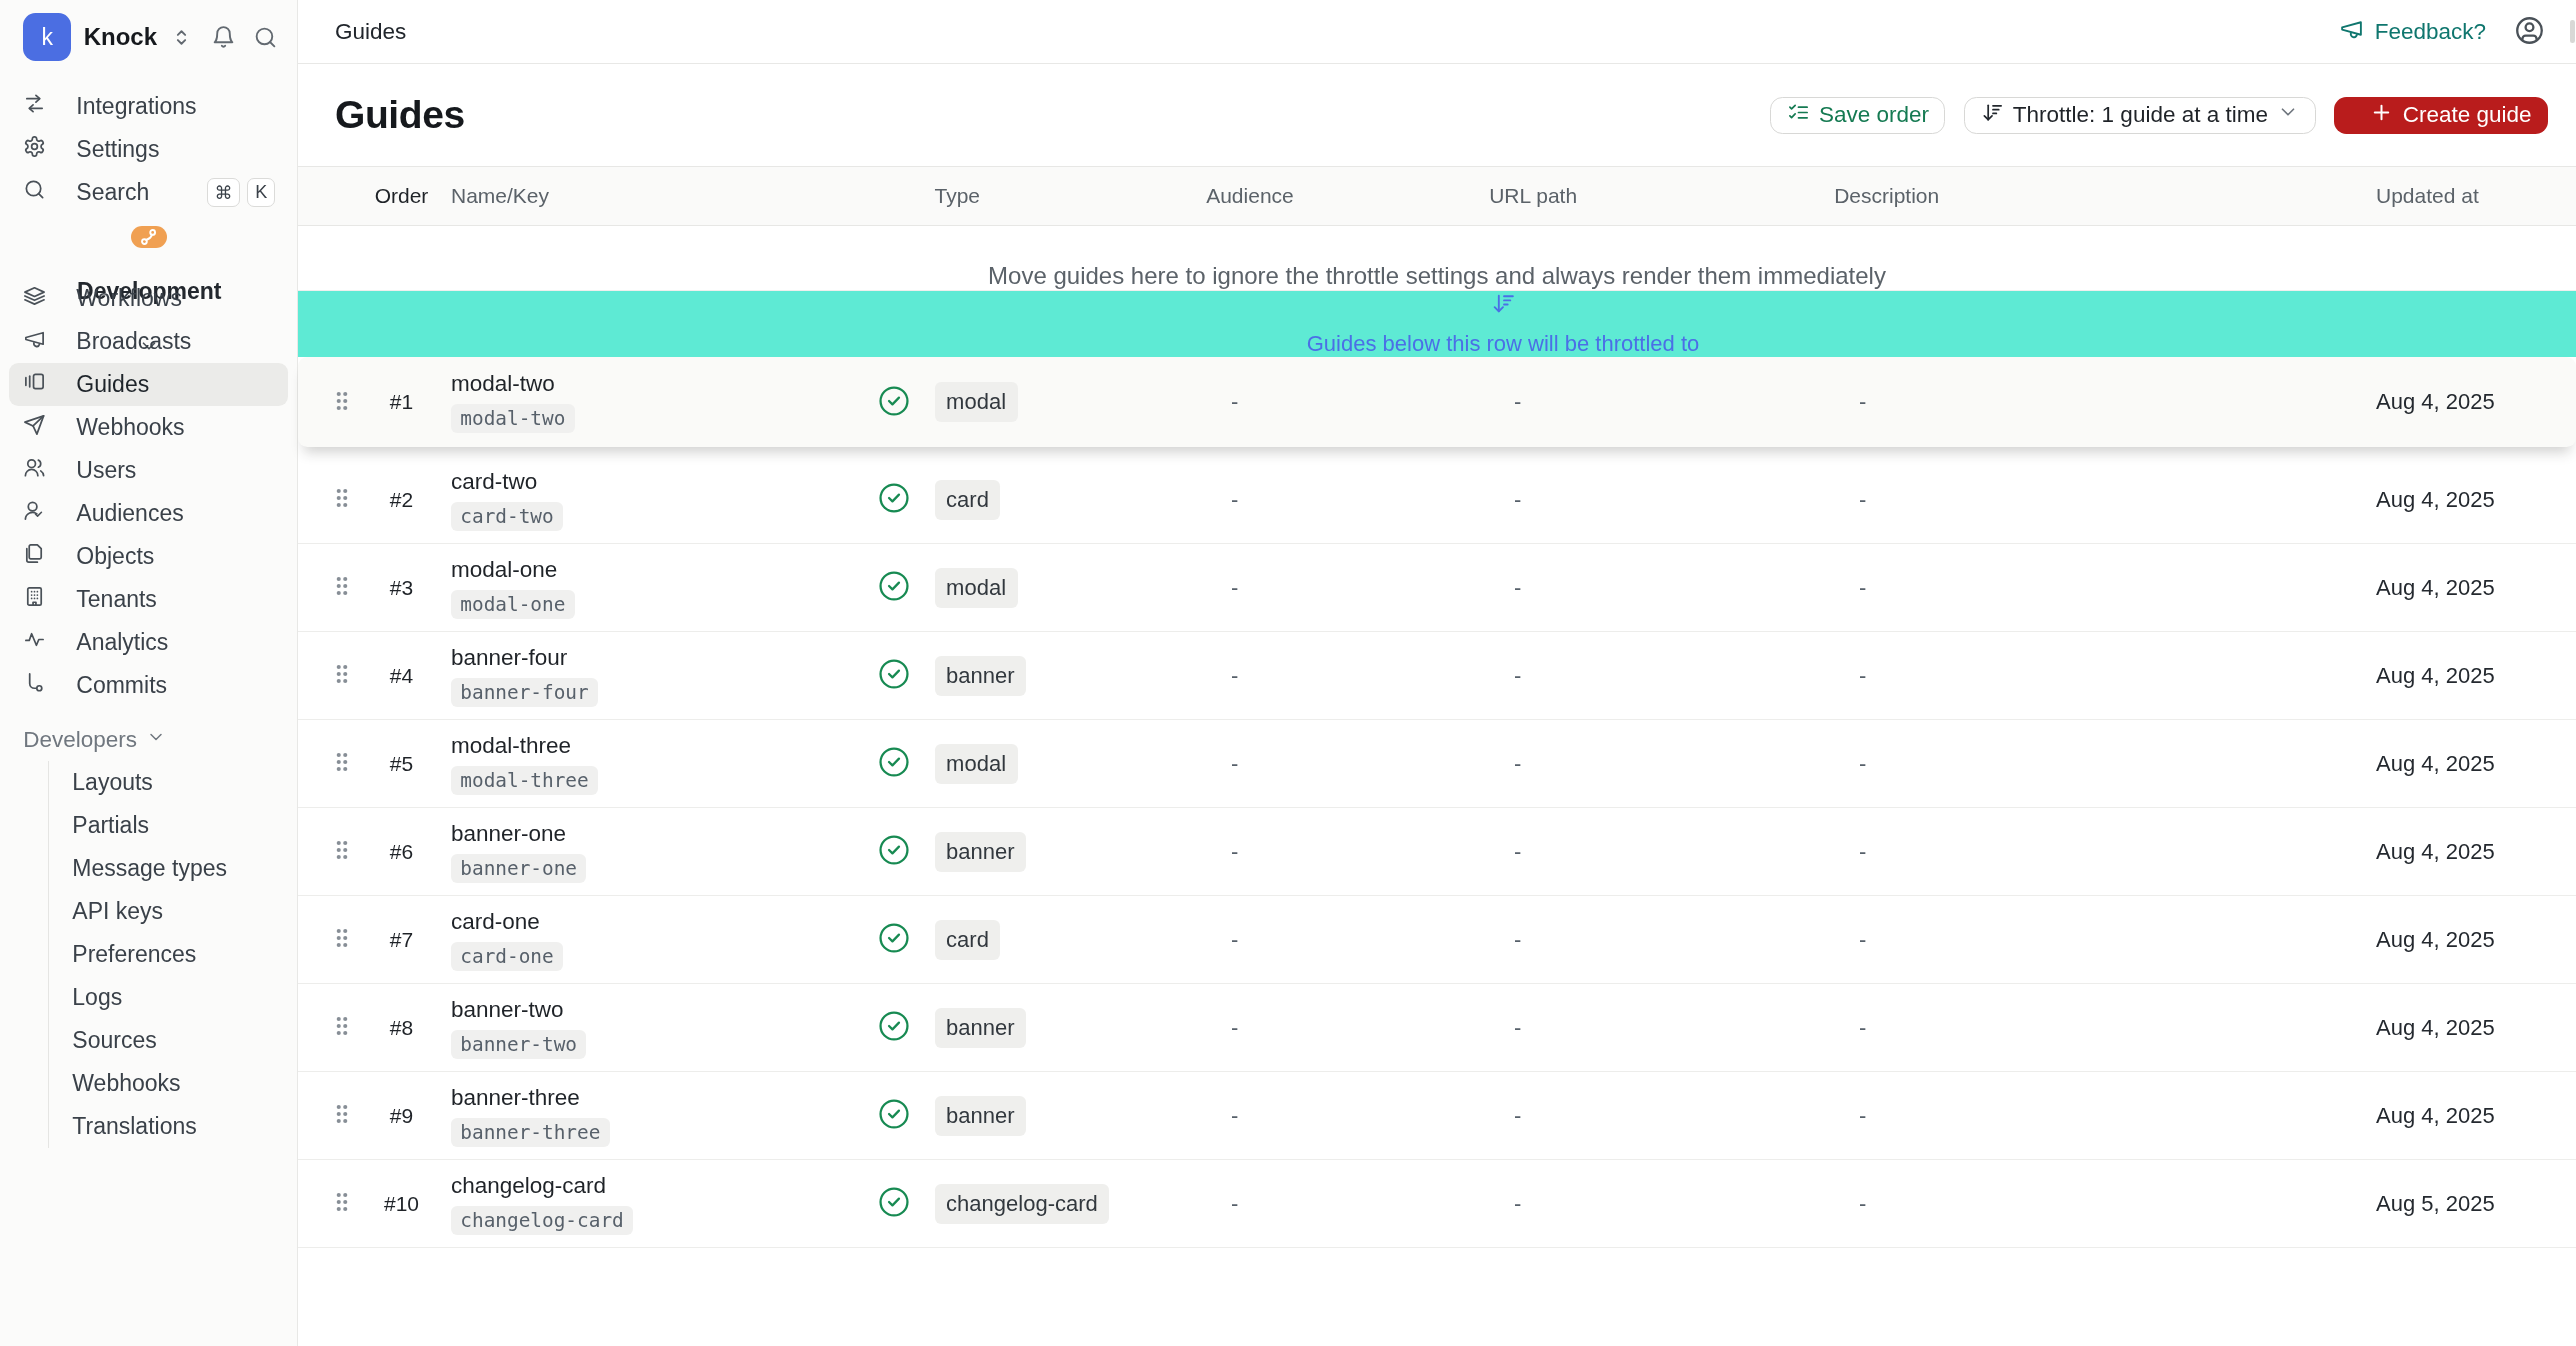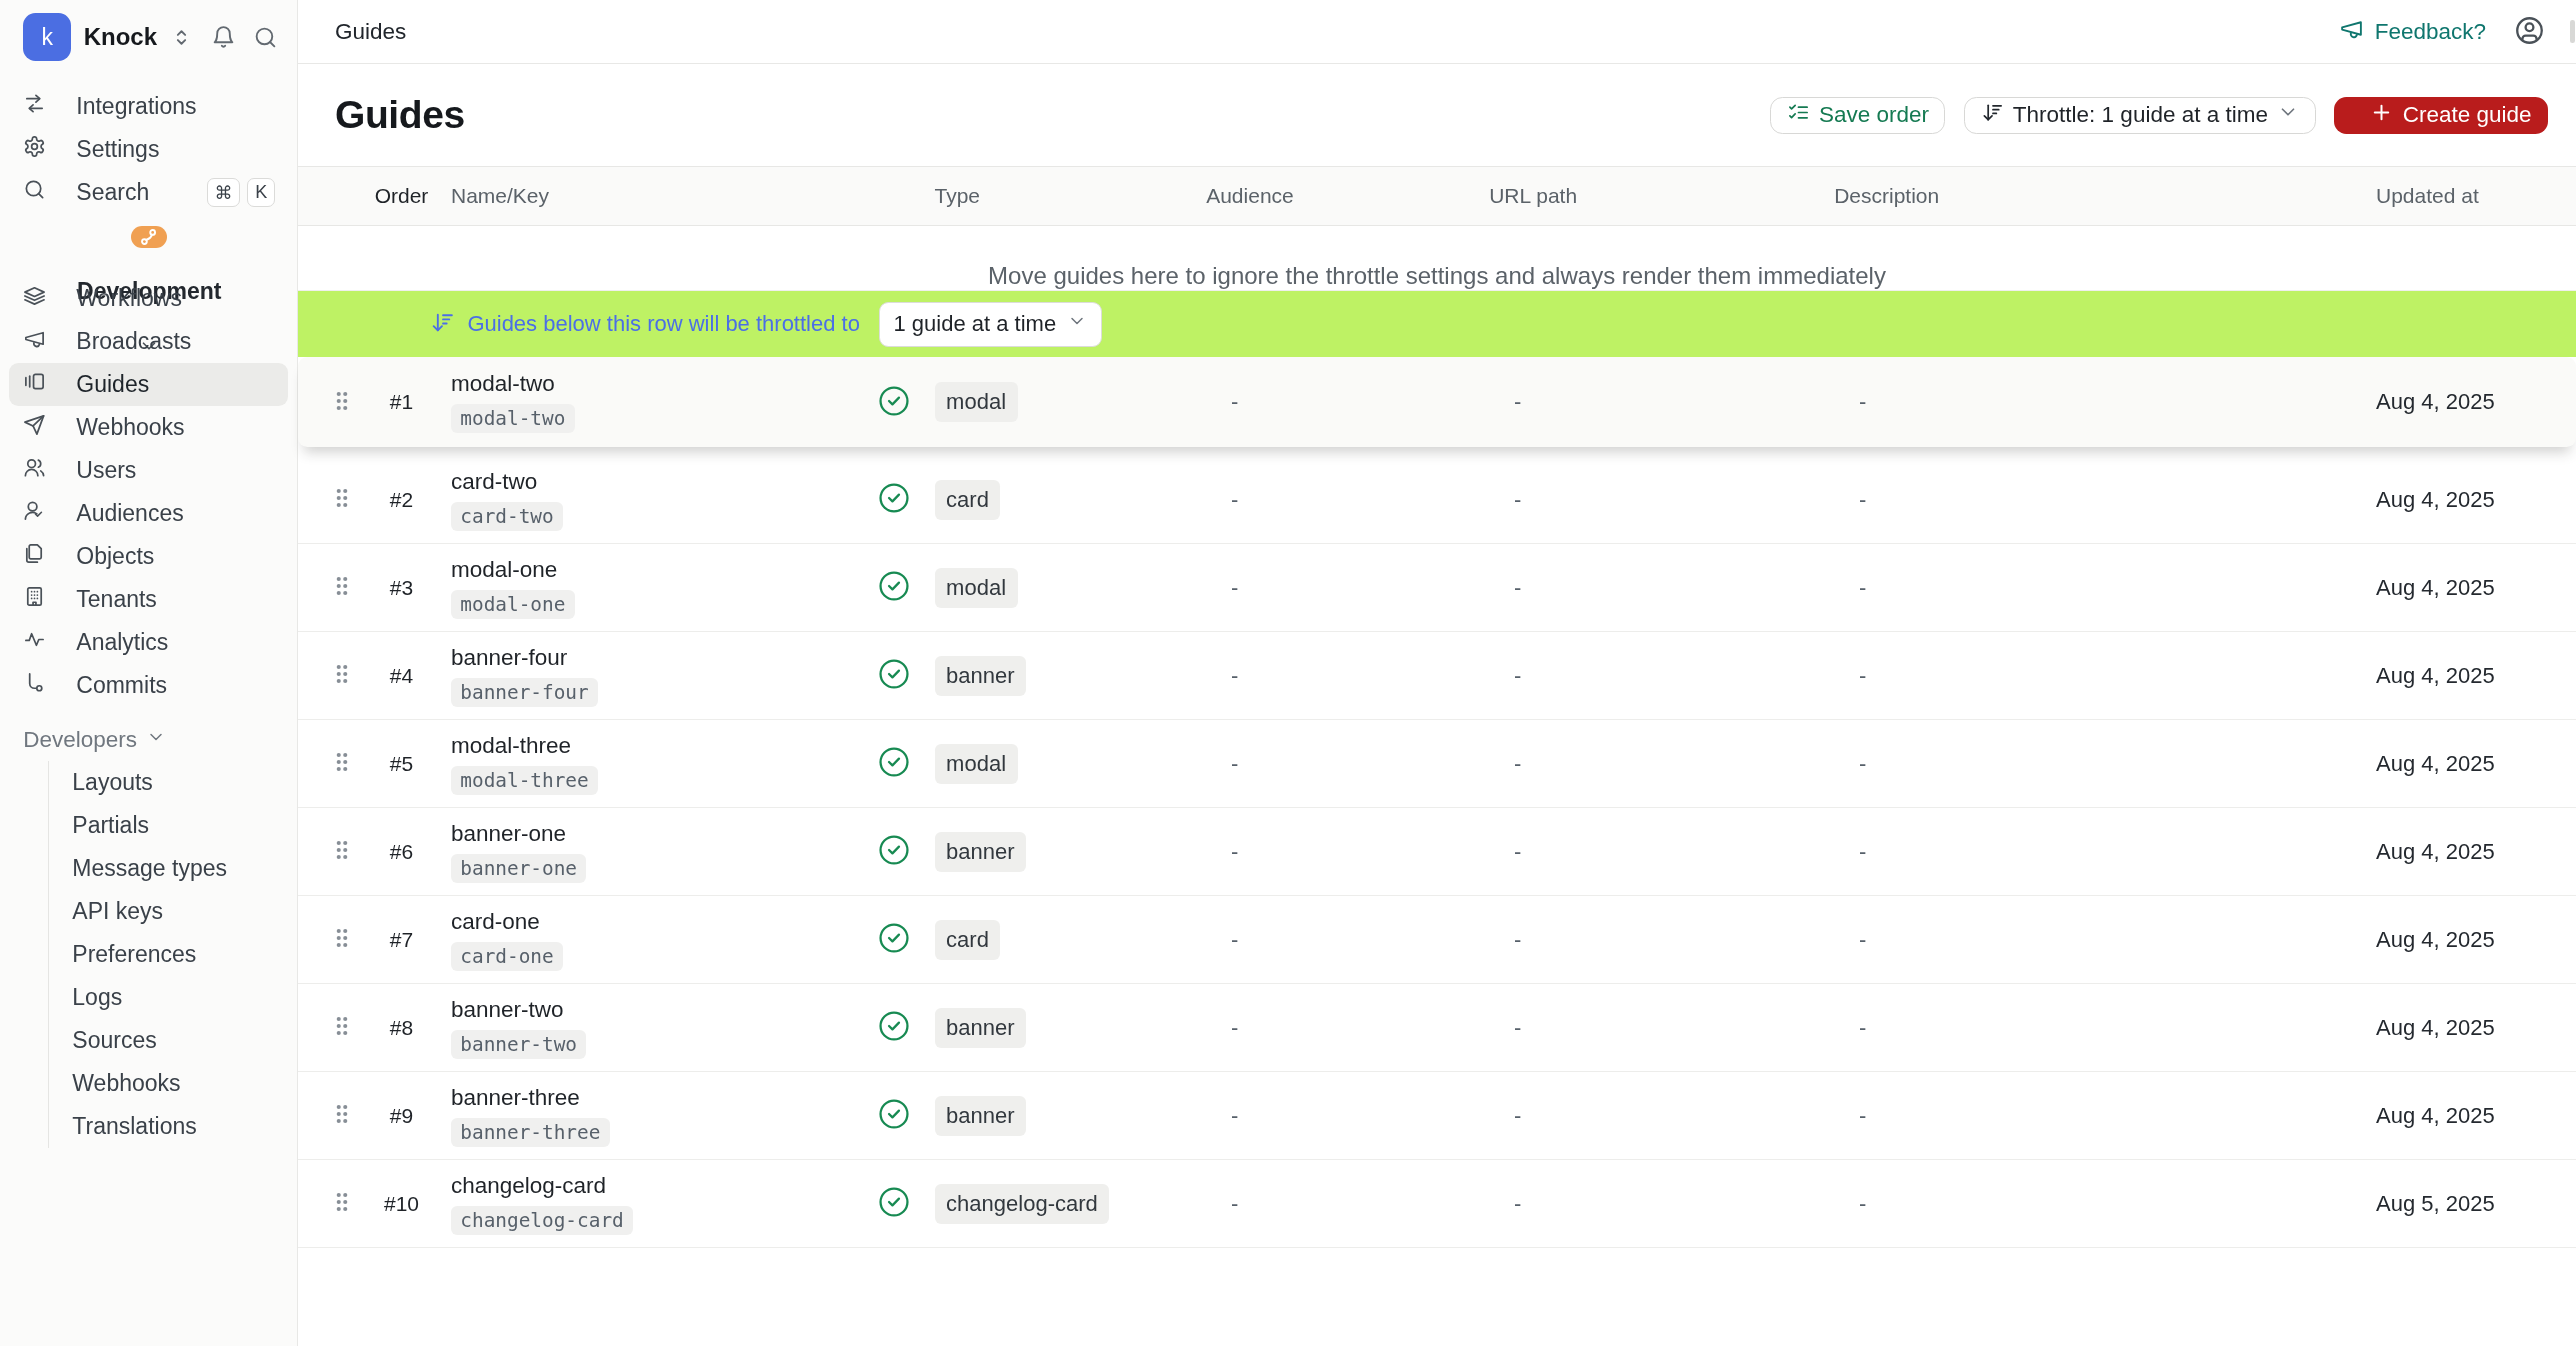--- a/index.html
+++ b/index.html
@@ -97,22 +97,22 @@
   .c-name { padding-left:11px; }
   .c-type { padding-left:15.5px; }
   .c-aud, .c-url, .c-desc { padding-left:6.2px; }
   .c-updated { padding-left:14px; }
 
   .hint-row {
     height:65px; display:flex; align-items:flex-end; justify-content:center;
     font-size:24px; color:#5B6269; border-bottom:0.8px solid #EFEFED; background:#fff;
   }
   .throttle-row {
-    height:66px; background:#bef264; display:flex; align-items:center;
-    padding-left:132px; gap:12.4px;
+    height:66px; background:#5eead4; display:flex; align-items:center;
+    padding-left:132px; gap:12.4px;flex-direction:column;
   }
   .throttle-row .sort-ic { color:#4B6FE6; }
   .throttle-link { font-size:22px; color:#4B6FE6; }
   .inline-select {
     margin-left:6.2px; height:45px; background:#fff; border:0.8px solid #DCDCDA; border-radius:9.3px;
     display:flex; align-items:center; gap:11px; padding:0 14px; font-size:22px; font-weight:500;
     color:#1F2328; cursor:pointer;text-align:center;
   }
   .inline-select .chev { color:#6E757D; }
 

